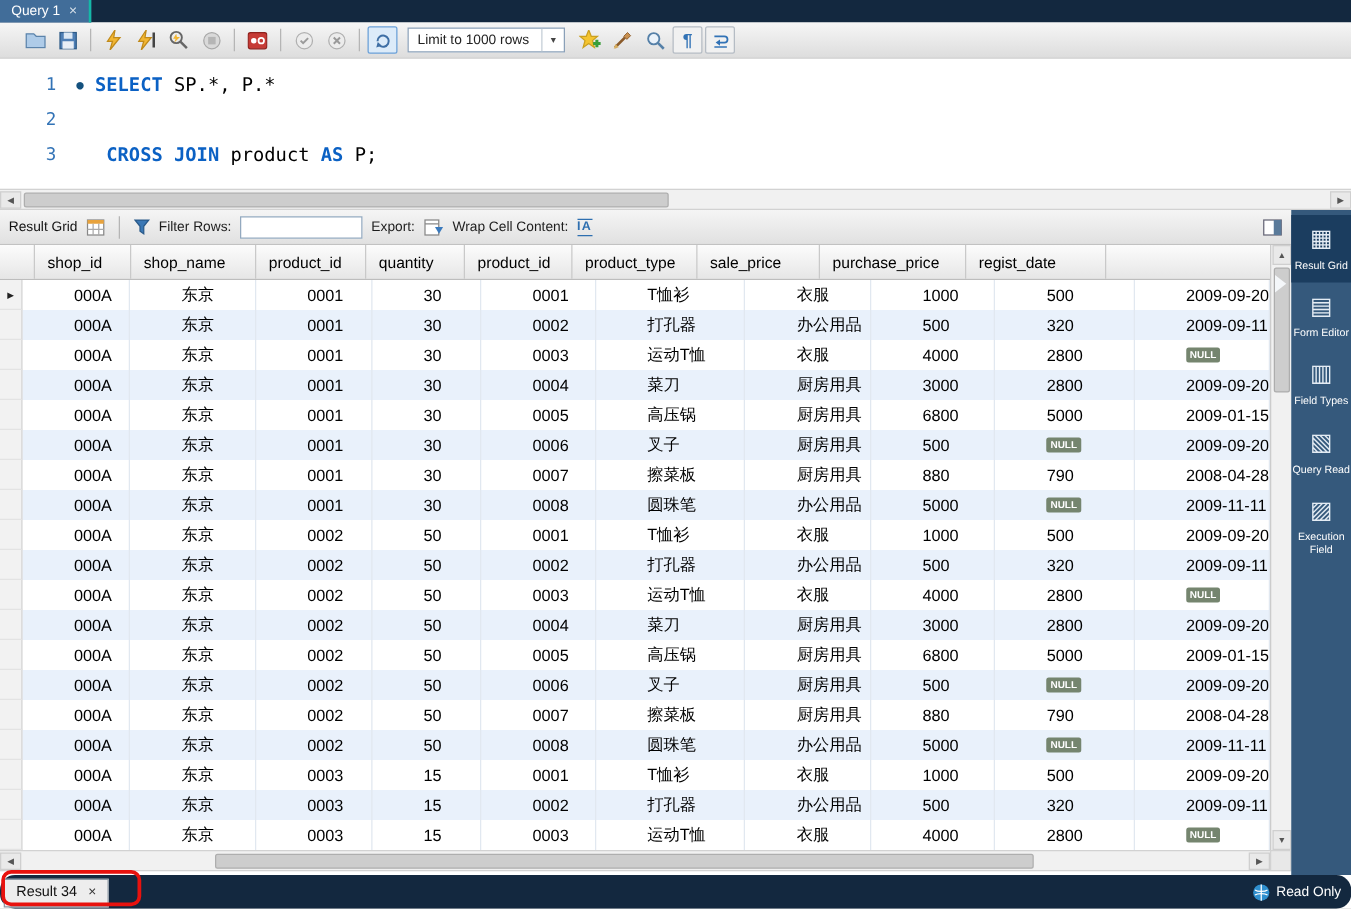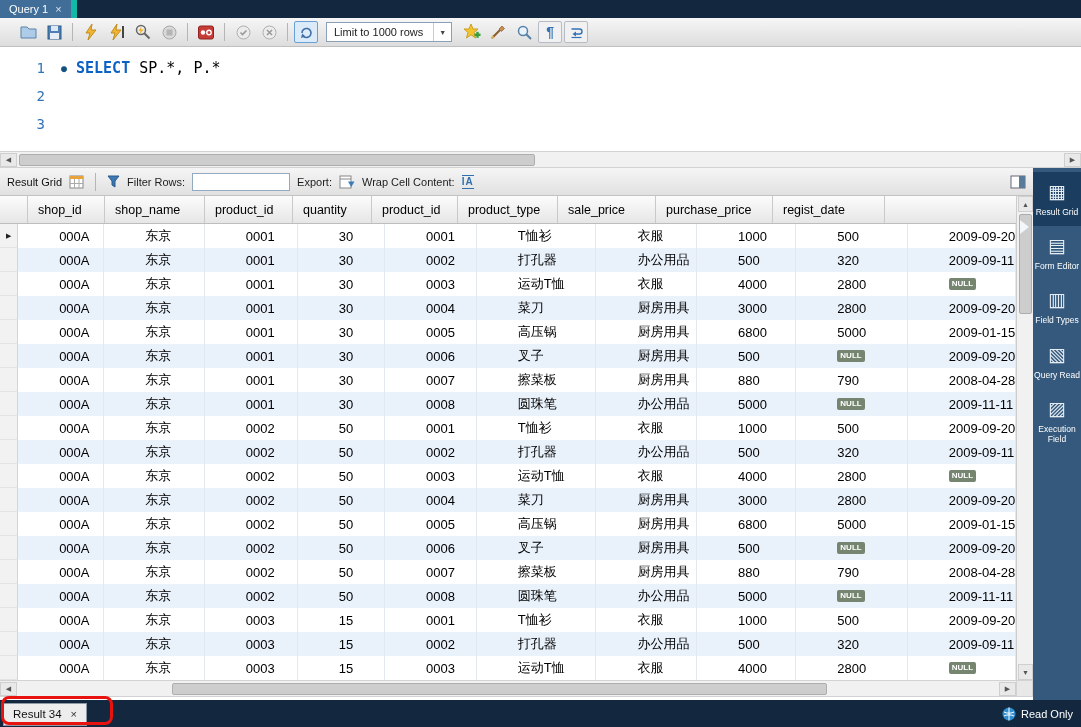--- a/index.html
+++ b/index.html
@@ -2,21 +2,21 @@
 <html><head>
 <meta charset="utf-8">
 <style>
   * { margin:0; padding:0; box-sizing:border-box; }
   body { font-family:"Liberation Sans","DejaVu Sans",sans-serif; background:#888; }
   .app { position:relative; width:1081px; height:727px; background:#fff; overflow:hidden; }
 
   
   .tabstrip { height:18px; background:#13283f; display:flex; align-items:stretch; }
   .query-tab { display:flex; align-items:center; gap:7px; padding:0 9px; background:#416d99;
-               color:#fff; font-size:11px; border-right:6px solid #14b8a6; }
+               color:#fff; font-size:11px; border-right:2px solid #14b8a6; }
   .tab-close { color:#d8e2ea; font-size:11px; line-height:1; }
 
   
   .toolbar { height:29px; background:linear-gradient(#f6f6f6,#dddddd); border-bottom:1px solid #bfbfbf;
              display:flex; align-items:center; padding:0 16px; gap:2px; }
   .tb-icon { width:24px; height:22px; display:flex; align-items:center; justify-content:center;
              background:transparent; border:1px solid transparent; border-radius:2px; }
   .tb-icon.active { border:1px solid #6aa0d8; background:#dcebf9; }
   .tb-icon.boxed { border:1px solid #b5bcc4; background:#f1f1f1; }
   .tb-sep { width:1px; height:18px; background:#b5b5b5; margin:0 4px; }
@@ -80,21 +80,21 @@
   .sidebar { position:absolute; left:1033px; top:0; width:48px; height:532px; background:#35597c;
              display:flex; flex-direction:column; padding-top:4px; }
   .sb-item { display:flex; flex-direction:column; align-items:center; gap:4px; padding:9px 0 9px; color:#fff; }
   .sb-item.selected { background:#1b3d5f; }
   .sb-icon { font-size:19px; line-height:22px; color:#e4ecf4; }
   .sb-label { font-size:8.5px; line-height:1.2; text-align:center; width:46px; color:#fff; }
   .collapse-arrow { position:absolute; left:1020px; top:52px; width:0; height:0; border-top:7px solid transparent;
                     border-bottom:7px solid transparent; border-left:9px solid #f4f7fa; z-index:5; }
 
   
-  .statusbar { height:27px; background:#13283f; display:flex; align-items:center; padding:0 8px 0 3px; }
+  .statusbar { height:27px; background:#13283f; display:flex; align-items:center; padding:0 8px 0 3px;border-radius:12px; }
   .result-tab { height:23px; margin-top:1px; background:#ededed; border:1px solid #8d99a5; display:flex;
                 align-items:center; gap:9px; padding:0 9px; font-size:11.5px; color:#111; }
   .result-tab .tab-close { color:#333; }
   .status-right { margin-left:auto; display:flex; align-items:center; gap:5px; color:#fff; font-size:11px; }
 
   .annotation { position:absolute; left:1px; top:696px; width:112px; height:29px; border:3px solid #e8120e;
                 border-radius:8px; z-index:20; pointer-events:none; }
 </style>
 </head>
 <body>
@@ -217,20 +217,21 @@
           <span class="stmt-marker">●</span>
           <span class="code-text"><span class="kw">SELECT</span><span> SP.*, P.*</span></span>
         </div>
         <div class="code-line">
           <span class="line-num">2</span>
           <span class="stmt-marker"></span>
         </div>
         <div class="code-line">
           <span class="line-num">3</span>
           <span class="stmt-marker"></span>
+          <span class="code-text"><span> </span><span class="kw">CROSS JOIN</span><span> product </span><span class="kw">AS</span><span> P;</span></span>
         </div>
       </div>
   </div>
 
   <div class="hscroll editor-hscroll">
     <div class="scroll-btn" style="left:0;">
       <span>◀</span>
     </div>
     <div class="thumb-h" style="left:19px; width:516px;"></div>
     <div class="scroll-btn" style="right:0;">

